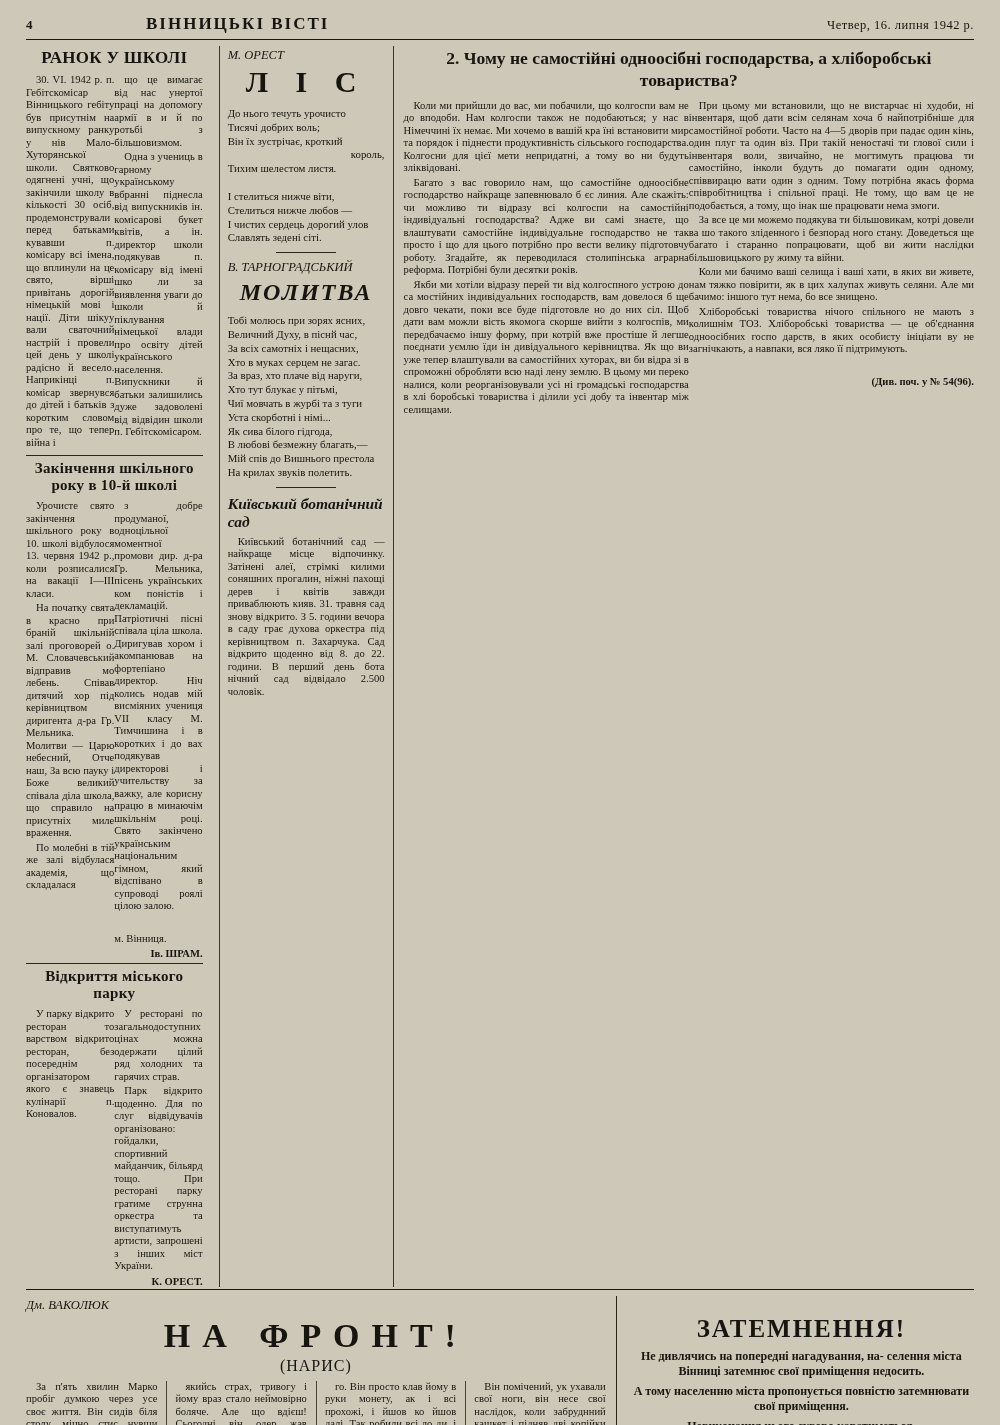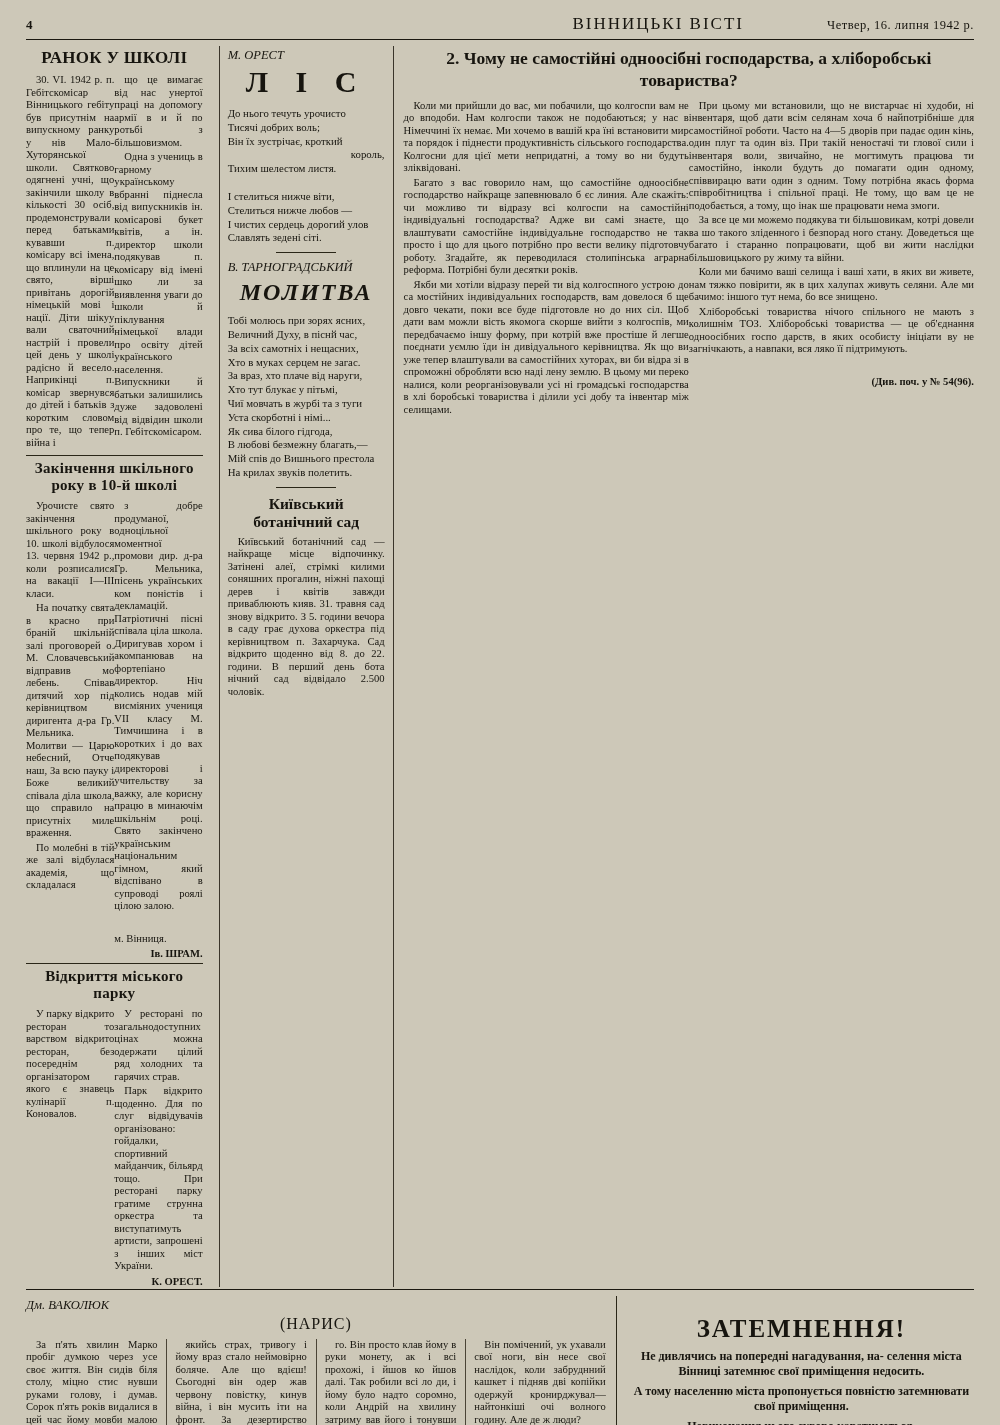--- a/index.html
+++ b/index.html
@@ -18,40 +18,40 @@
     overflow:hidden;
   }
   
   .masthead{
     display:flex;align-items:baseline;justify-content:space-between;
     font-size:12.5px;letter-spacing:.5px;
     padding-bottom:3px;
   }
   .masthead .page-num{width:120px;font-weight:bold;font-size:13px;}
   .masthead .title{
-    flex:1;text-align:right;font-size:17px;font-weight:normal;letter-spacing:2px;
+    flex:1;text-align:left;font-size:17px;font-weight:bold;letter-spacing:2px;
   }
   .masthead .date{width:230px;text-align:right;font-size:12.5px;}
   .rule{border-top:1.6px solid #1b1810;margin:2px 0 6px 0;}
   .rule-thin{border-top:1px solid #2a2618;margin:4px 0;}
 
   
   .top-grid{display:flex;gap:0;}
   .col{box-sizing:border-box;}
   .c1{width:196px;padding-right:16px;border-right:1px solid #3a352a;}
   .c2{width:176px;padding:0 8px;border-right:1px solid #3a352a;}
   .c4{width:380px;padding-left:10px;}
 
   h2.head{
     font-size:17px;font-weight:bold;text-align:center;margin:2px 0 6px 0;
     letter-spacing:.3px;
   }
   h2.head.small{font-size:15px;}
   h3.sub{
-    font-size:15.5px;font-weight:bold;text-align:center;margin:6px 0 5px 0;
+    font-size:15.5px;font-weight:bold;text-align:left;margin:6px 0 5px 0;font-style:italic;
   }
   .byline{
     font-style:italic;font-size:12.5px;margin:2px 0 2px 0;
   }
   .bigtitle{
     font-size:30px;font-weight:bold;letter-spacing:10px;text-align:center;
     margin:2px 0 8px 0;
   }
   .italtitle{
     font-size:24px;font-style:italic;font-weight:bold;text-align:center;
@@ -213,20 +213,21 @@
       </div>
     </div>
   </div>
 
   <div class="rule"></div>
 
   <div class="bottom">
 
     <div class="bleft">
       <div class="byline">Дм.  ВАКОЛЮК</div>
+      <div class="fronttitle">НА ФРОНТ!</div>
       <div class="narys">(НАРИС)</div>
 
       <div class="fourcol bord">
         <div>
           <p>За п'ять хвилин Марко пробіг думкою через усе своє життя. Він сидів біля столу, міцно стис нувши руками голову, і думав. Сорок п'ять років видалися в цей час йому мовби малою цяткою, ак он та муха, що сидить на сто лі. Дитинство, молодість, одружен ня, потім смерть жінки. Г все це минуло, пролишло, як одна мить.</p>
 
           <p></p>
         </div>
         <div>
           <p>якийсь страх, тривогу і йому враз стало неймовірно боляче. Але що вдієш! Сьогодні він одер жав червону повістку, кинув війна, і він мусить іти на фронт. За дезертирство можуть розстрі ляти — такий закон військового часу! Але як же кого залишити Ніна?</p>

